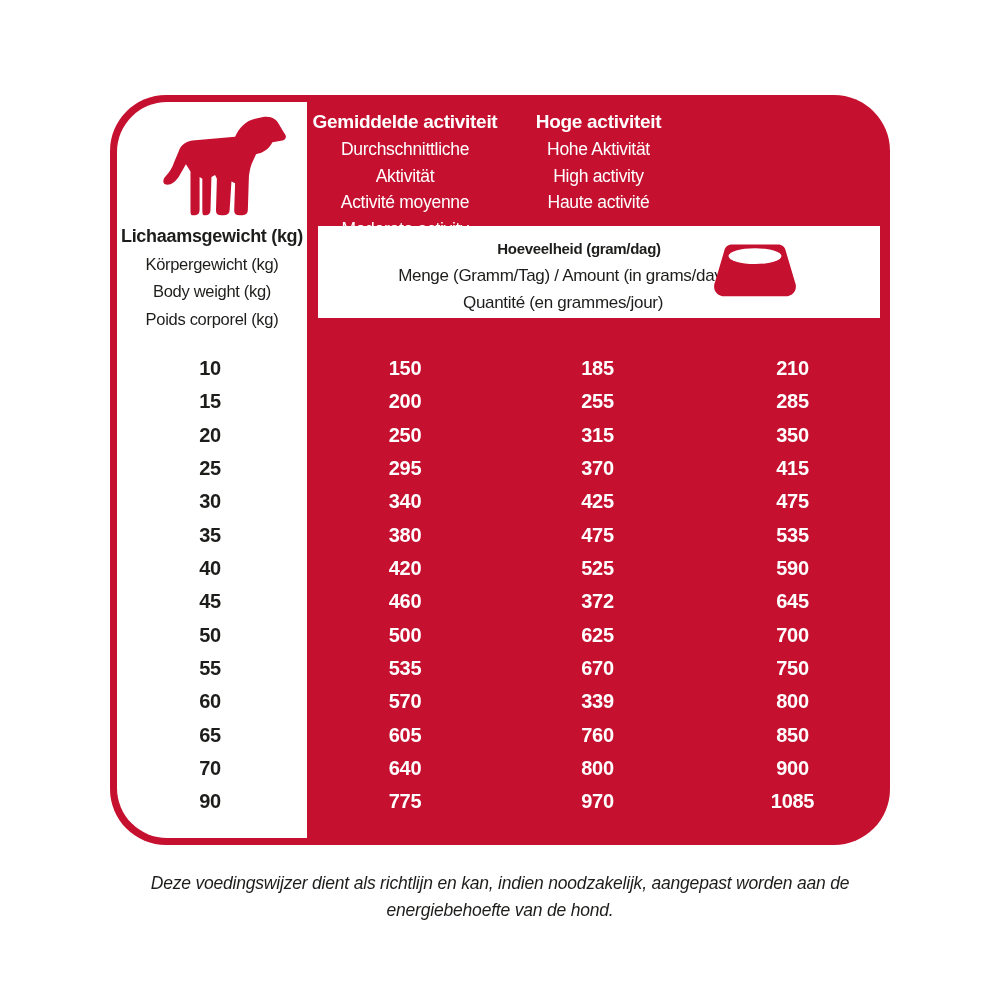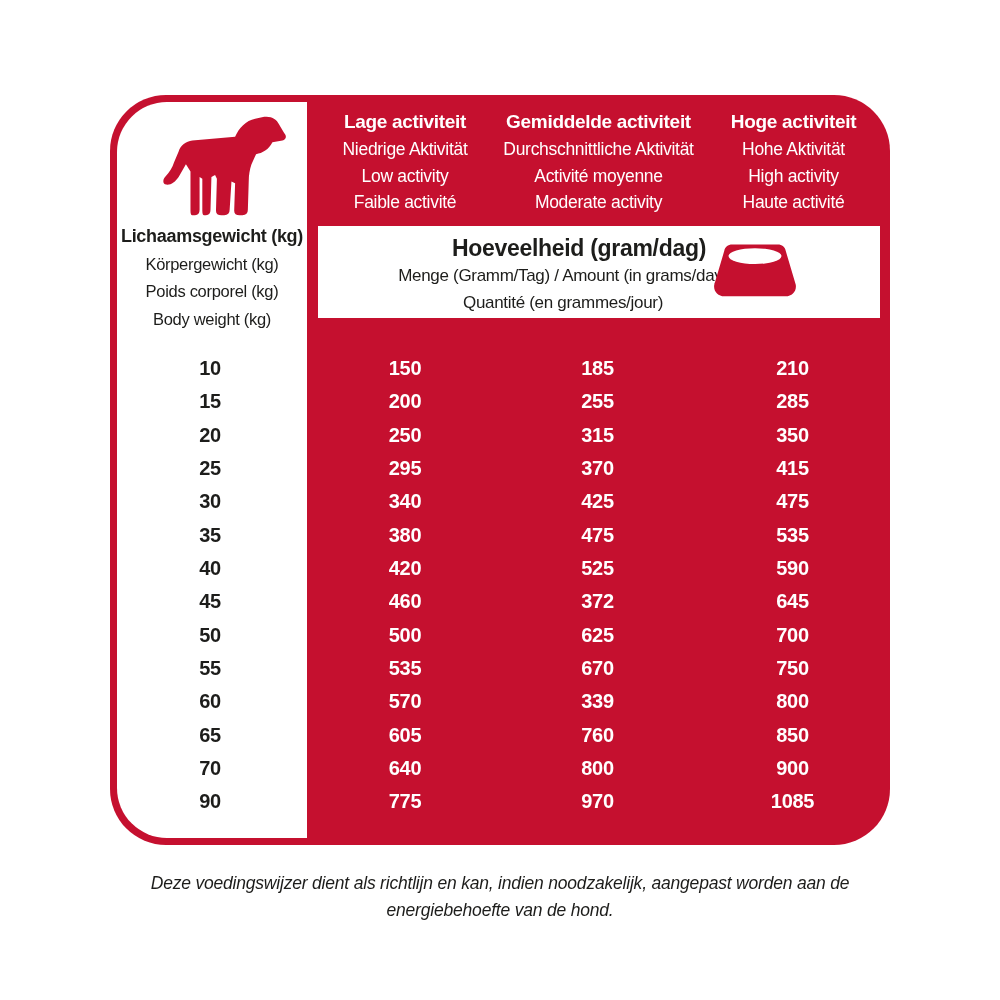--- a/index.html
+++ b/index.html
@@ -27,21 +27,21 @@
     display:grid;grid-template-columns:190px 197px 193px;color:#ffffff;text-align:center;
   }
   .activity-col .bold{font-size:19px;line-height:28px;font-weight:700;letter-spacing:-0.3px;}
   .activity-col .line{font-size:17.5px;line-height:26.5px;letter-spacing:-0.3px;}
 
   .amount-banner{
     position:absolute;left:208px;top:131px;width:562px;height:92px;
     background:#ffffff;color:#1d1d1b;
   }
   .amount-banner .text{position:absolute;left:0;top:9px;width:490px;text-align:center;}
-  .amount-banner .bold{font-size:23px;line-height:27px;font-weight:700;letter-spacing:-0.3px;padding-left:32px;}
+  .amount-banner .bold{font-size:15px;line-height:27px;font-weight:700;letter-spacing:-0.3px;padding-left:32px;}
   .amount-banner .line{font-size:17px;line-height:27px;letter-spacing:-0.3px;}
   .bowl-icon{position:absolute;left:392px;top:13px;width:90px;height:66px;}
   .bowl-icon svg{width:100%;height:100%;display:block;}
 
   .table-rows{position:absolute;left:0;top:238px;width:780px;height:500px;}
   .row{
     display:grid;grid-template-columns:200px 190px 195px 195px;
     height:33.33px;align-items:center;
   }
   .cell{text-align:center;font-size:20px;font-weight:700;letter-spacing:-0.3px;margin-top:24px;}
@@ -62,31 +62,25 @@
 
     <div class="dog-icon">
       <svg viewBox="0 0 140 112" xmlns="http://www.w3.org/2000/svg">
         <path fill="#c5102f" d="M134,20 C137,23 136,27 132,28 L121,30 C117,38 110,42 103,43 L98,54 C96,60 95,66 95,72 L94,104 Q94,110 88,110 L85,110 Q79,110 79,105 L80,75 L76,73 L74,104 Q74,110 68,110 L65,110 Q59,110 59,105 L60,70 L58,66 L54,68 L53,104 Q53,110 48,110 L46,110 Q44,110 44,105 L44,70 L41,68 L41,104 Q41,110 36,110 L33,110 Q31,110 31,105 L31,62 L26,54 L18,68 C14,74 8,78 3,76 C0,74 1,70 4,67 C8,63 11,58 13,52 L18,40 C20,33 26,29 33,28 L80,24 C84,14 92,6 102,4 L112,2 C120,1 126,5 128,10 Z"></path>
       </svg>
     </div>
 
     <div class="weight-header">
       <div class="bold">Lichaamsgewicht (kg)</div>
       <div class="line">Körpergewicht (kg)</div>
+      <div class="line">Body weight (kg)</div>
       <div class="line">Poids corporel (kg)</div>
-      <div class="line">Body weight (kg)</div>
     </div>
 
     <div class="activity-headers">
-      <div class="activity-col">
-        <div class="bold">Lage activiteit</div>
-        <div class="line">Niedrige Aktivität</div>
-        <div class="line">Low activity</div>
-        <div class="line">Faible activité</div>
-      </div>
       <div class="activity-col">
         <div class="bold">Gemiddelde activiteit</div>
         <div class="line">Durchschnittliche Aktivität</div>
         <div class="line">Activité moyenne</div>
         <div class="line">Moderate activity</div>
       </div>
       <div class="activity-col">
         <div class="bold">Hoge activiteit</div>
         <div class="line">Hohe Aktivität</div>
         <div class="line">High activity</div>

